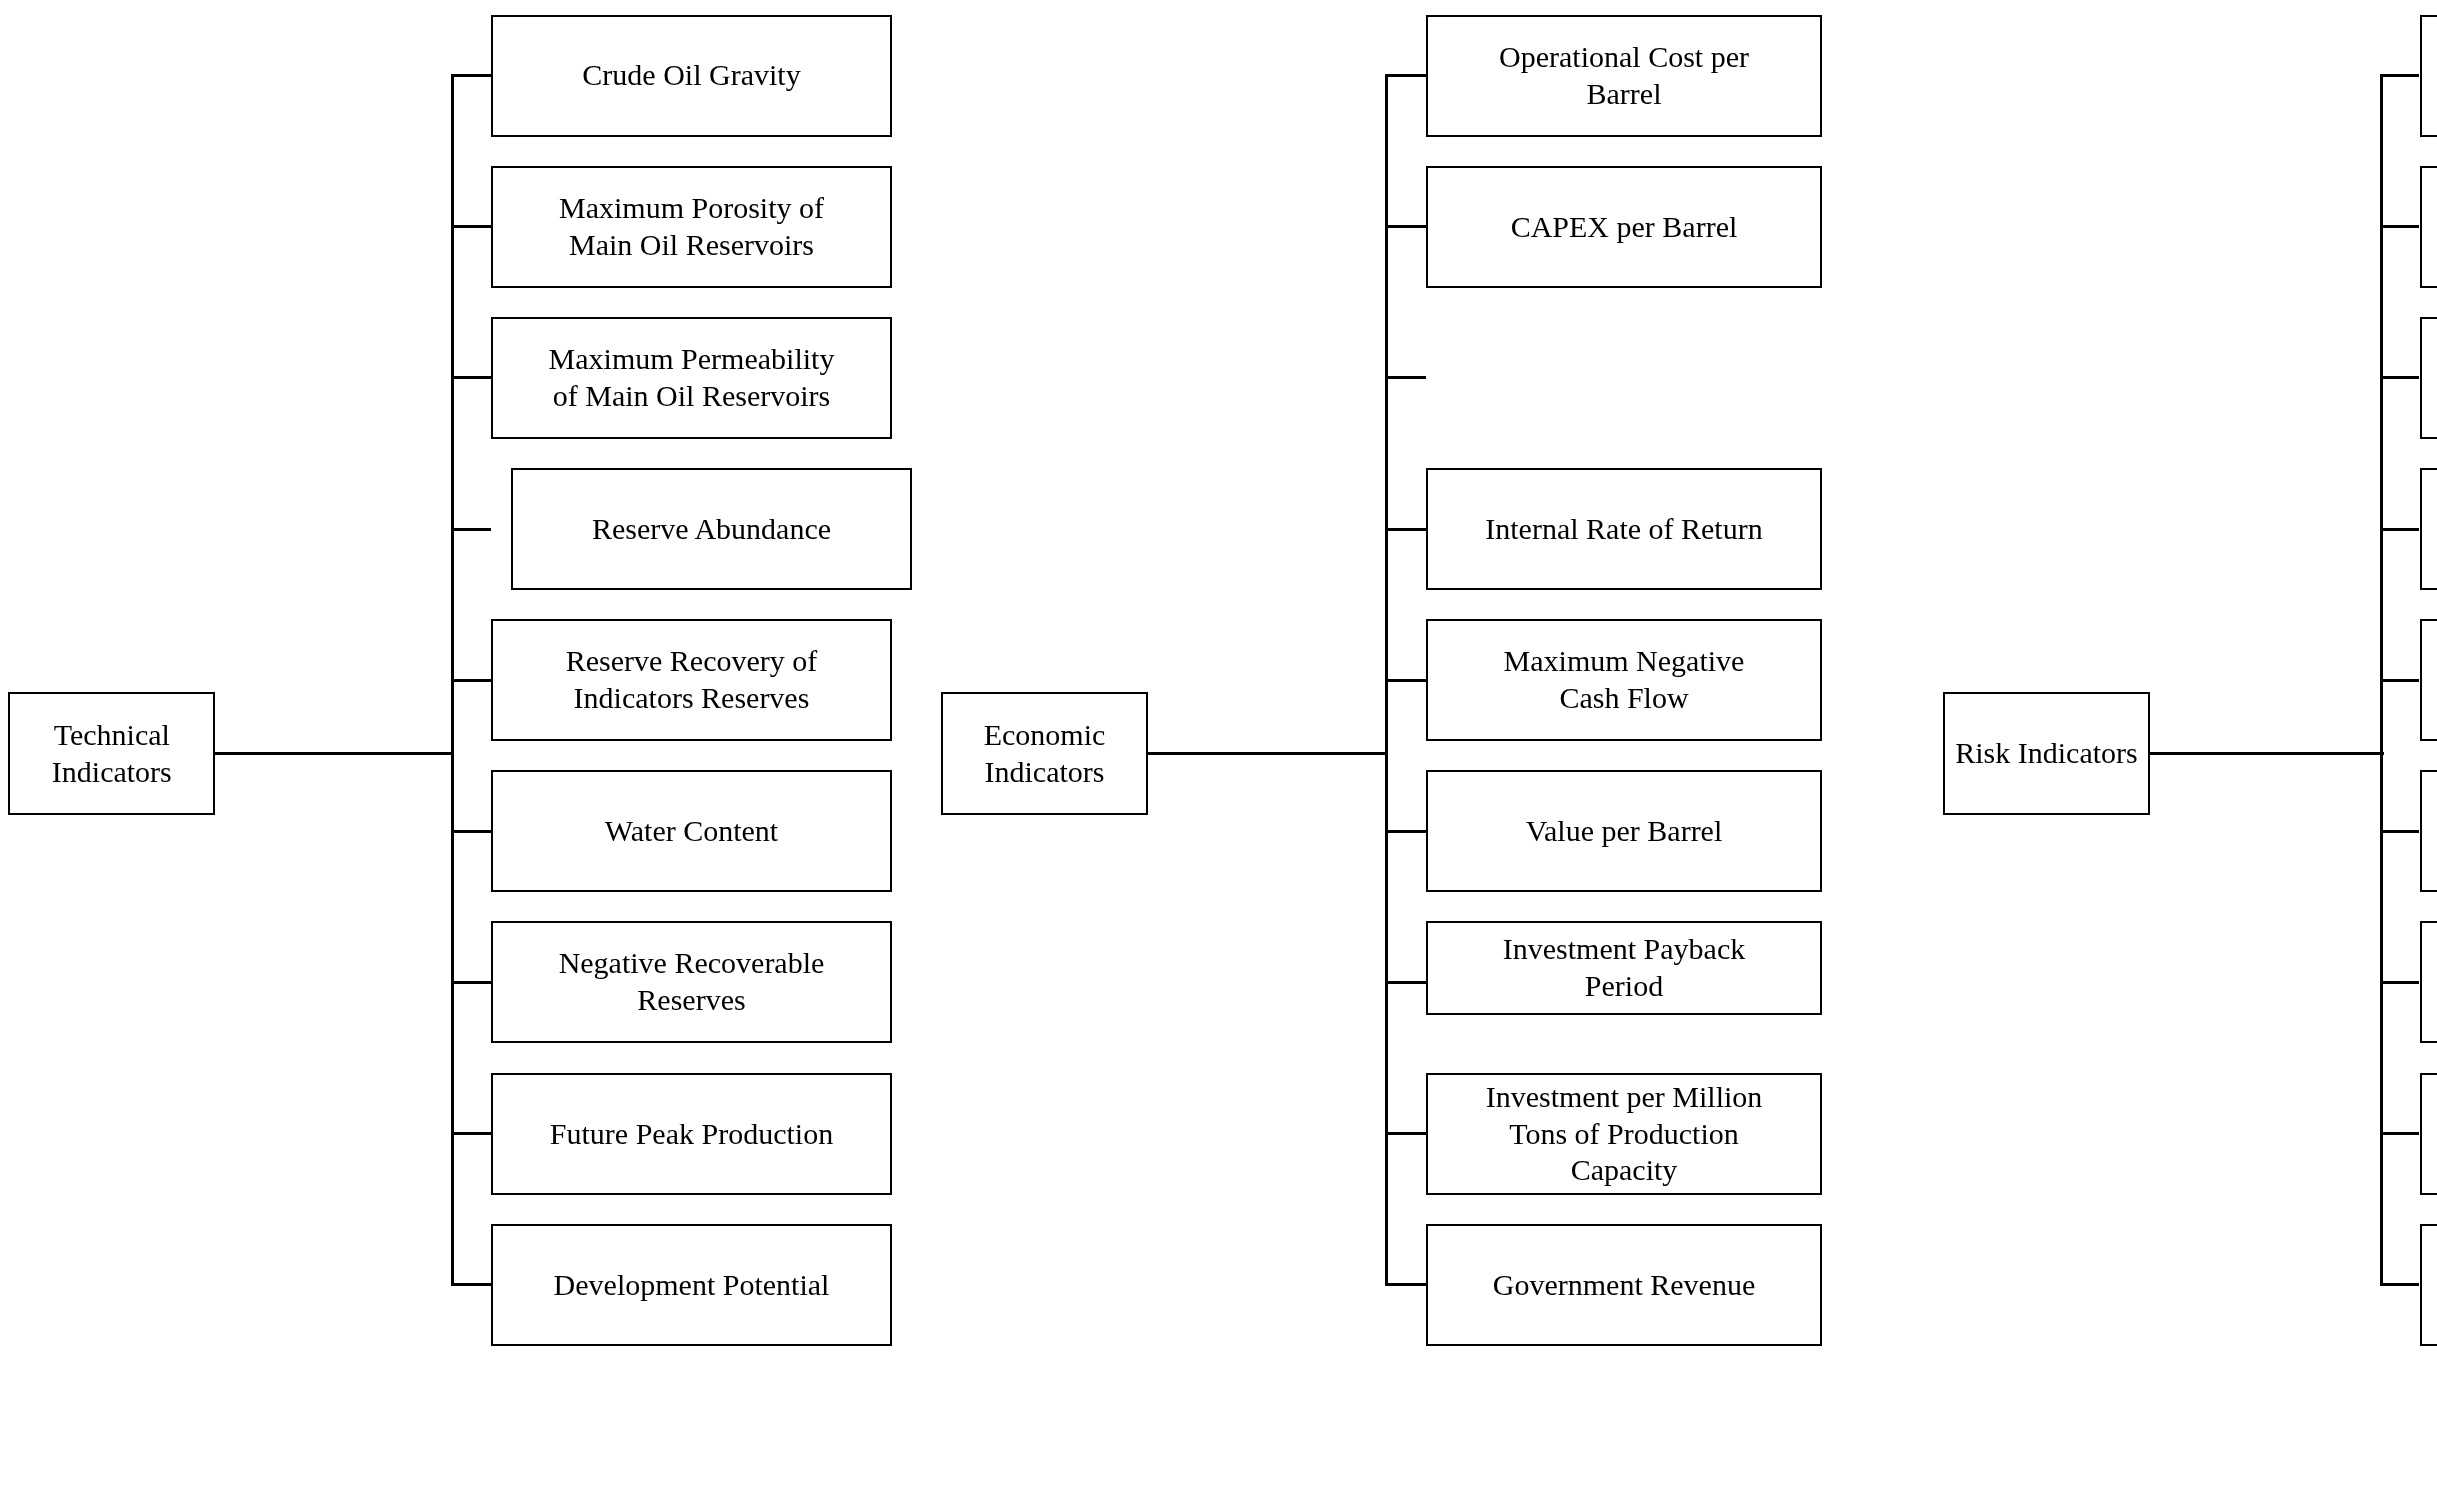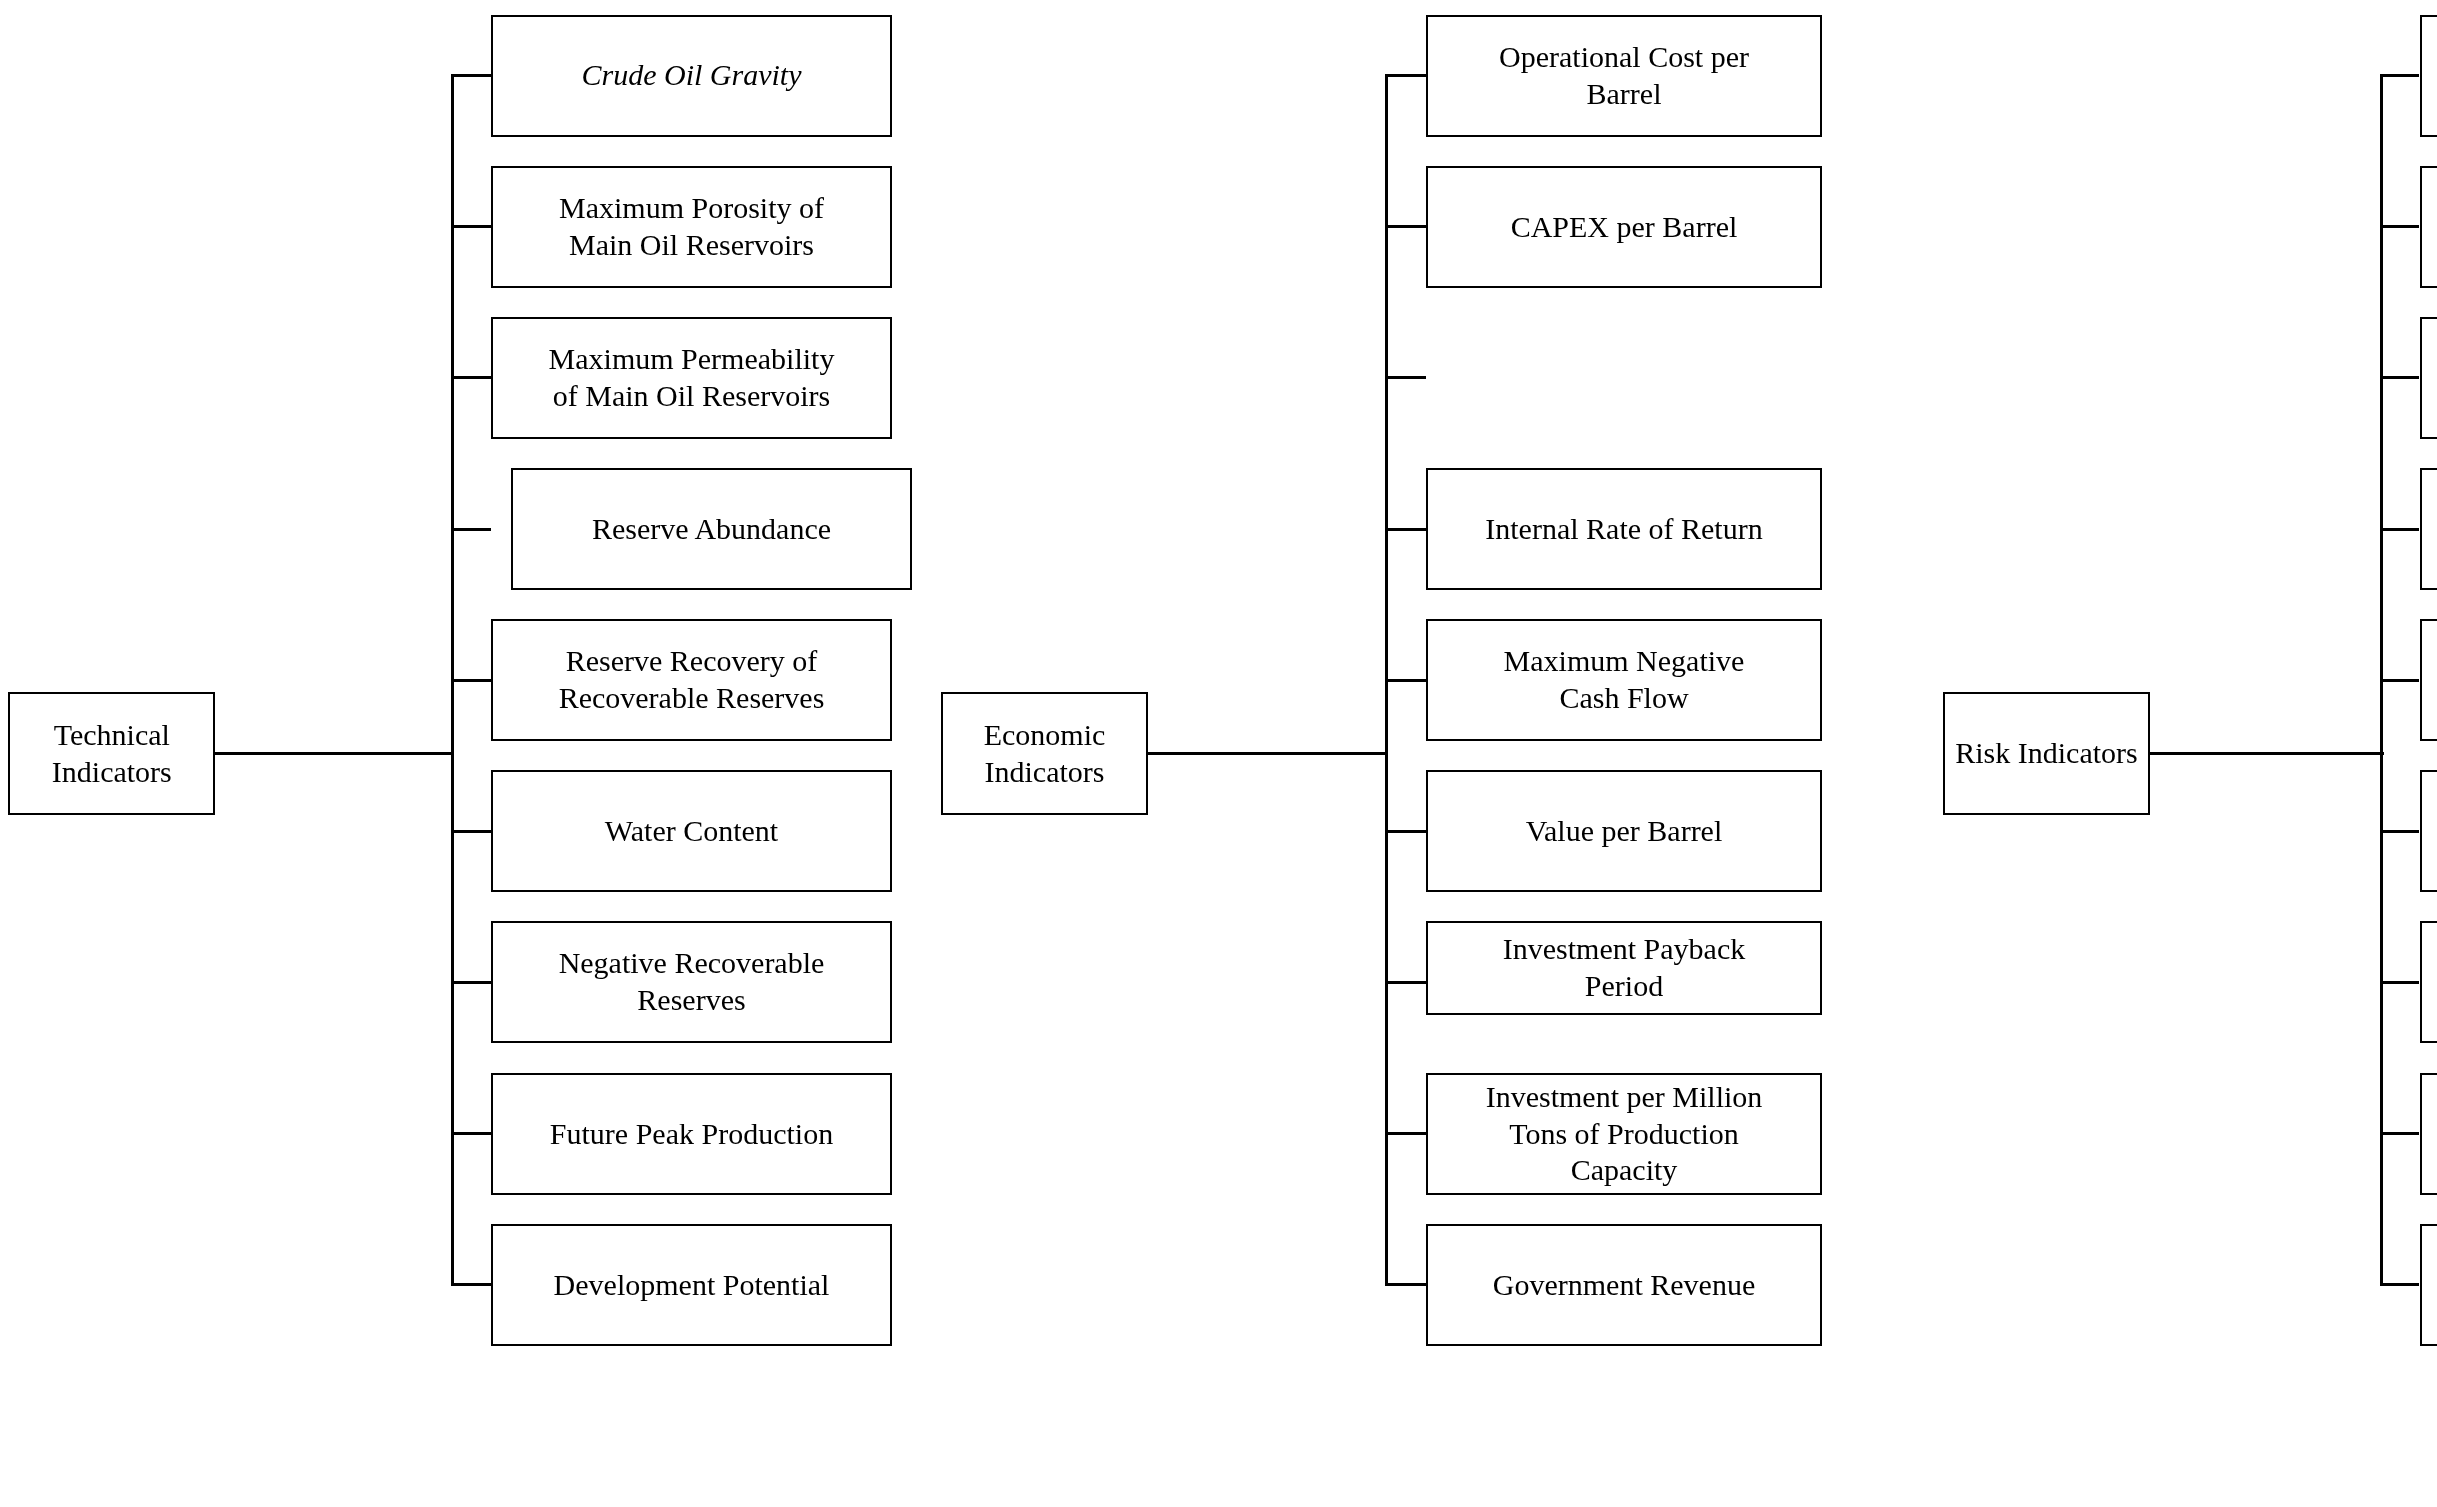--- a/index.html
+++ b/index.html
@@ -59,32 +59,32 @@
   }
 </style>
 </head>
 <body>
 
 <div id="canvas">
     <div class="trunk" style="left: 451px; top: 76px; height: 1209px;"></div>
     <div class="node parent" style="left: 8.3px; top: 692px; width: 207px; height: 123px;">Technical Indicators</div>
     <div class="stem" style="left: 215px; top: 752px; width: 239px;"></div>
     <div class="branch" style="left: 451px; top: 74px; width: 40px;"></div>
-    <div class="node" style="left: 491px; top: 14.6px; width: 401px; height: 122px; font-style: italic;">Crude Oil Gravity</div>
+    <div class="node" style="left: 491px; top: 14.6px; width: 401px; height: 122px;">Crude Oil Gravity</div>
     <div class="branch" style="left: 451px; top: 225px; width: 40px;"></div>
     <div class="node" style="left: 491px; top: 166px; width: 401px; height: 122px;">Maximum Porosity  of
 Main Oil Reservoirs</div>
     <div class="branch" style="left: 451px; top: 376px; width: 40px;"></div>
     <div class="node" style="left: 491px; top: 317px; width: 401px; height: 122px;">Maximum Permeability
 of Main Oil Reservoirs</div>
     <div class="branch" style="left: 451px; top: 528px; width: 40px;"></div>
     <div class="node" style="left: 491px; top: 468px; width: 401px; height: 122px; margin-left: 20px;">Reserve Abundance</div>
     <div class="branch" style="left: 451px; top: 679px; width: 40px;"></div>
     <div class="node" style="left: 491px; top: 619px; width: 401px; height: 122px;">Reserve Recovery of
-Recoverable Reserves</div>
+Indicators Reserves</div>
     <div class="branch" style="left: 451px; top: 830px; width: 40px;"></div>
     <div class="node" style="left: 491px; top: 770px; width: 401px; height: 122px;">Water Content</div>
     <div class="branch" style="left: 451px; top: 981px; width: 40px;"></div>
     <div class="node" style="left: 491px; top: 921px; width: 401px; height: 122px;">Negative Recoverable
 Reserves</div>
     <div class="branch" style="left: 451px; top: 1132px; width: 40px;"></div>
     <div class="node" style="left: 491px; top: 1073px; width: 401px; height: 122px;">Future Peak Production</div>
     <div class="branch" style="left: 451px; top: 1283px; width: 40px;"></div>
     <div class="node" style="left: 491px; top: 1224px; width: 401px; height: 122px;">Development Potential</div>
     <div class="trunk" style="left: 1385px; top: 76px; height: 1209px;"></div>

